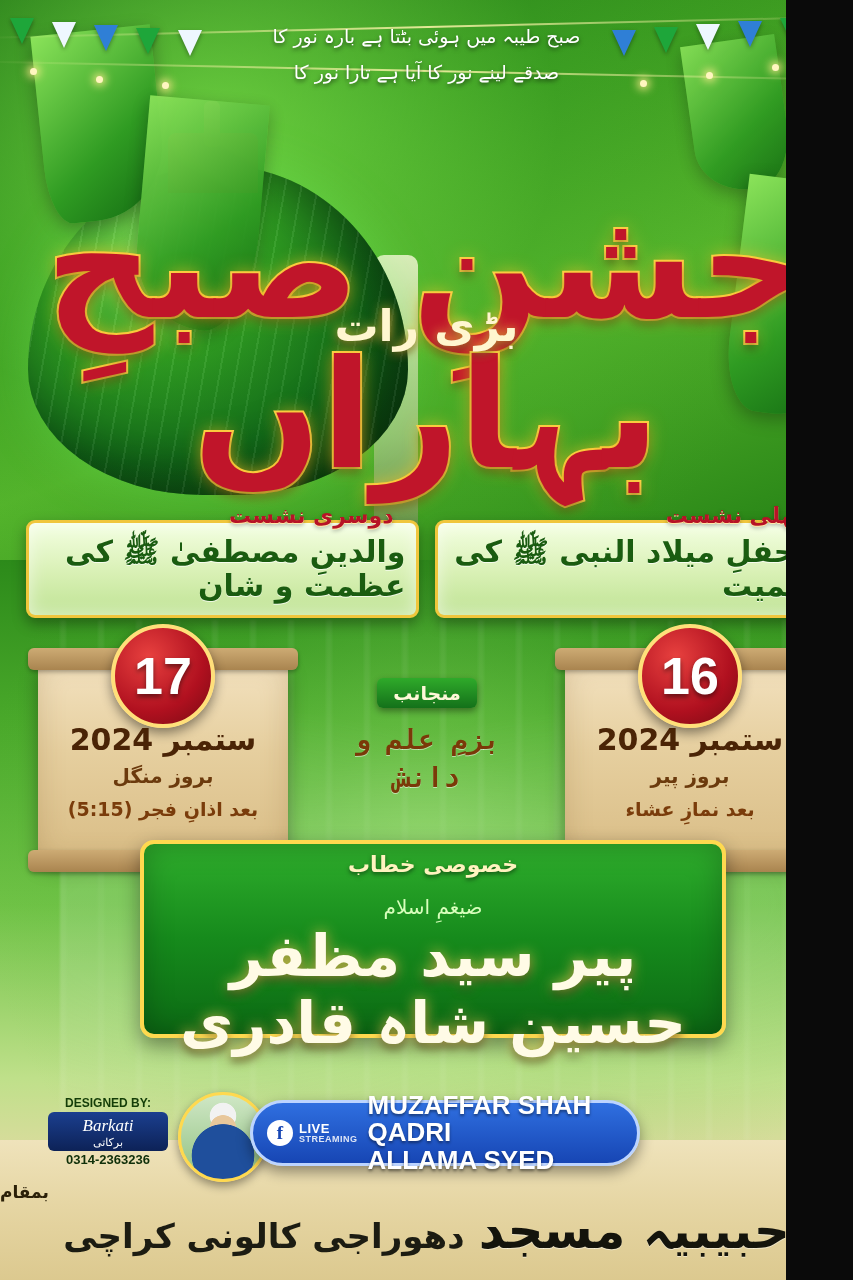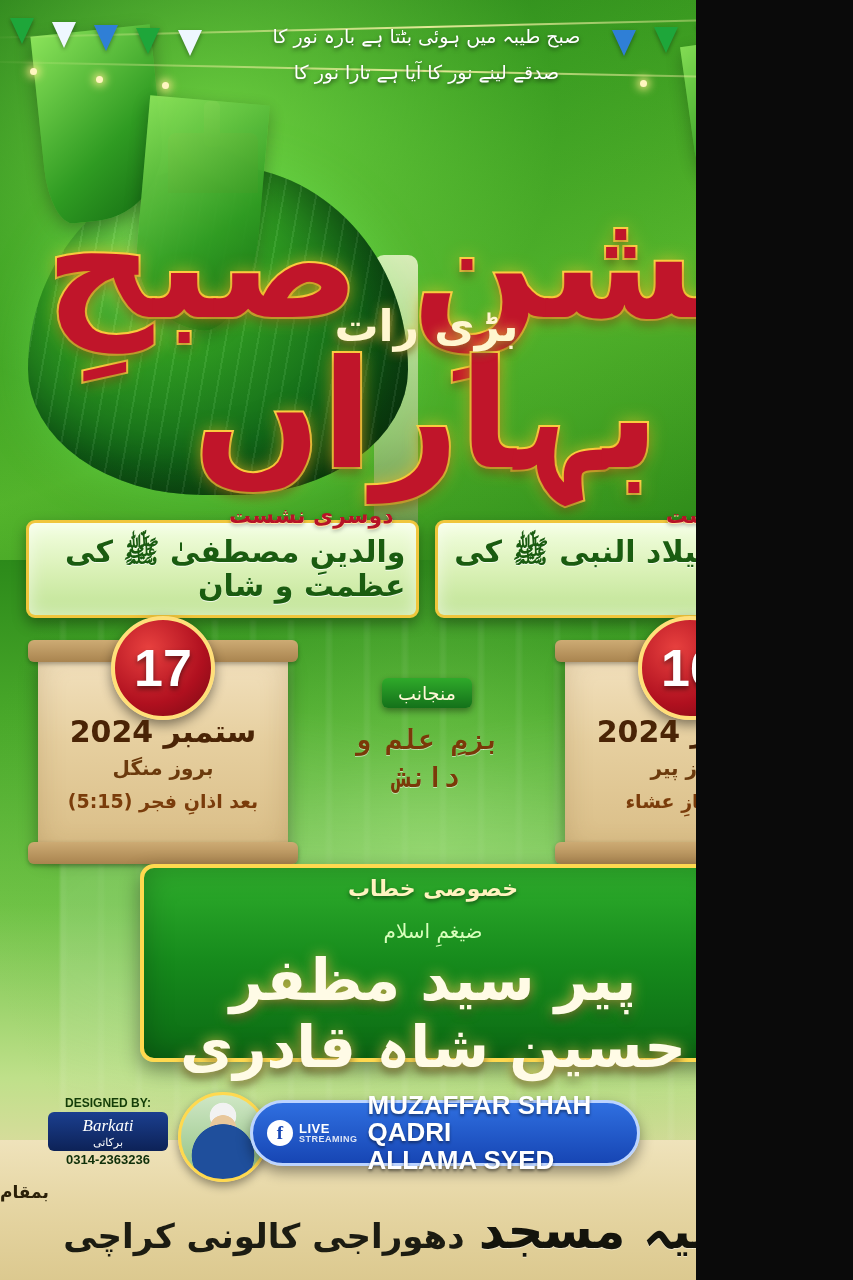--- a/index.html
+++ b/index.html
@@ -5,21 +5,21 @@
   html, body {
     margin: 0;
     padding: 0;
     background: #0a0a0a;
   }
   body {
     font-family: "Liberation Sans", sans-serif;
   }
   .poster {
     position: relative;
-    width: 696px;
+    width: 786px;
     height: 1280px;
     overflow: hidden;
     background: radial-gradient(ellipse at 50% 30%, #4fae2a 0%, #2f8c18 35%, #16610c 65%, #0d4a07 100%);
   }
 
   
   .bg-sky {
     position: absolute;
     left: 0; top: 0; width: 853px; height: 700px;
     background:
@@ -220,21 +220,21 @@
     line-height: 1.15;
   }
 
   
   .scrolls {
     position: absolute;
     left: 38px; top: 640px; width: 777px; height: 230px;
   }
   .scroll {
     position: absolute;
-    top: 12px;
+    top: 20px;
     width: 250px; height: 200px;
     background: linear-gradient(180deg, #f3e2c0 0%, #e6cf9f 45%, #d9bd86 100%);
     border-radius: 10px;
     box-shadow: 0 8px 18px rgba(0,0,0,.35), inset 0 0 28px rgba(120,80,30,.22);
     direction: rtl;
   }
   .scroll::before, .scroll::after {
     content: "";
     position: absolute;
     left: -10px; width: 270px; height: 22px;
@@ -295,38 +295,38 @@
     text-align: center;
     direction: rtl;
   }
   .mid-ribbon {
     display: inline-block;
     padding: 4px 16px;
     background: linear-gradient(180deg, #2faa2a, #14711a);
     color: #fff8d8;
     border-radius: 6px;
     font-size: 19px;
-    font-weight: normal;
+    font-weight: bold;
     box-shadow: 0 3px 7px rgba(0,0,0,.4);
     font-family: "DejaVu Sans", "Liberation Sans", sans-serif;
   }
   .mid-text {
     margin-top: 16px;
     font-size: 27px;
     font-weight: bold;
     color: #7a3908;
     line-height: 1.4;
     font-family: Liberation Mono, monospace;
     text-shadow: 0 1px 0 rgba(255,255,255,.5);
   }
 
   
   .speaker-panel {
     position: absolute;
-    left: 140px; top: 864px;
+    left: 140px; top: 840px;
     width: 578px; height: 190px;
     border-radius: 14px;
     background: linear-gradient(180deg, #2fae2c 0%, #168a1c 50%, #0c6a14 100%);
     border: 4px solid #ffd94f;
     box-shadow: 0 8px 20px rgba(0,0,0,.4), inset 0 0 30px rgba(0,0,0,.25);
     direction: rtl;
     text-align: center;
   }
   .sp-kicker {
     margin-top: 8px;

